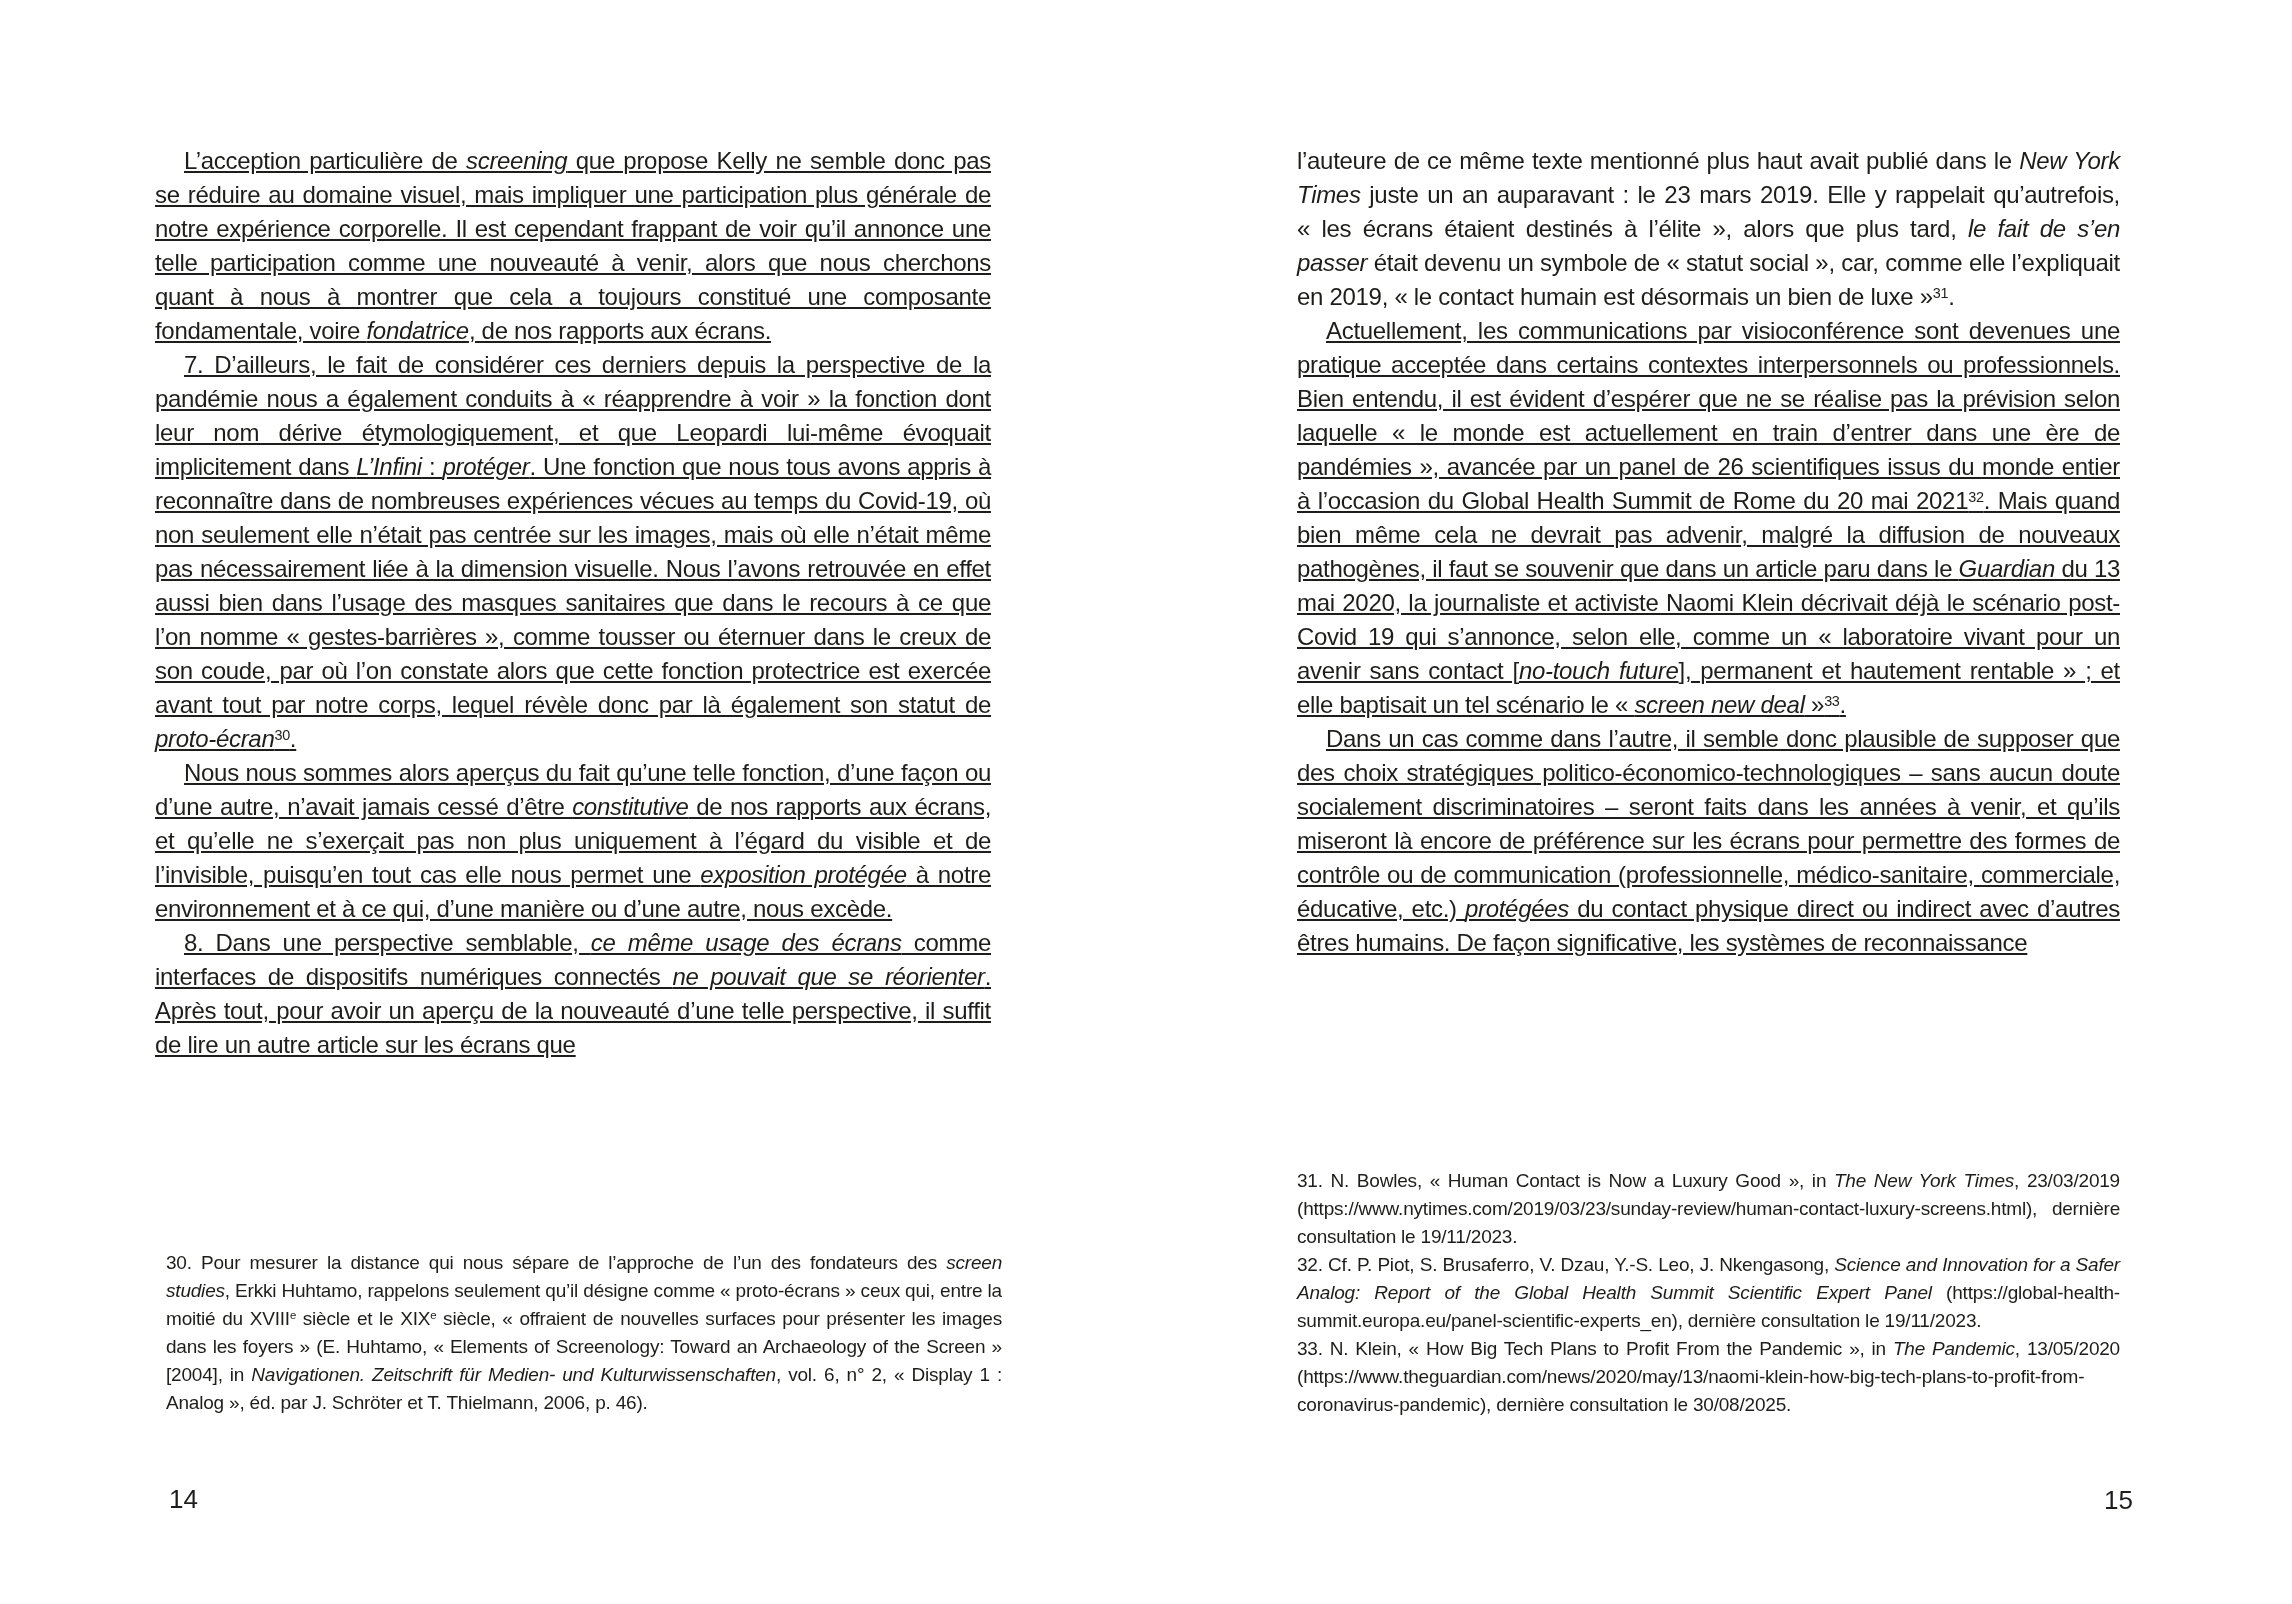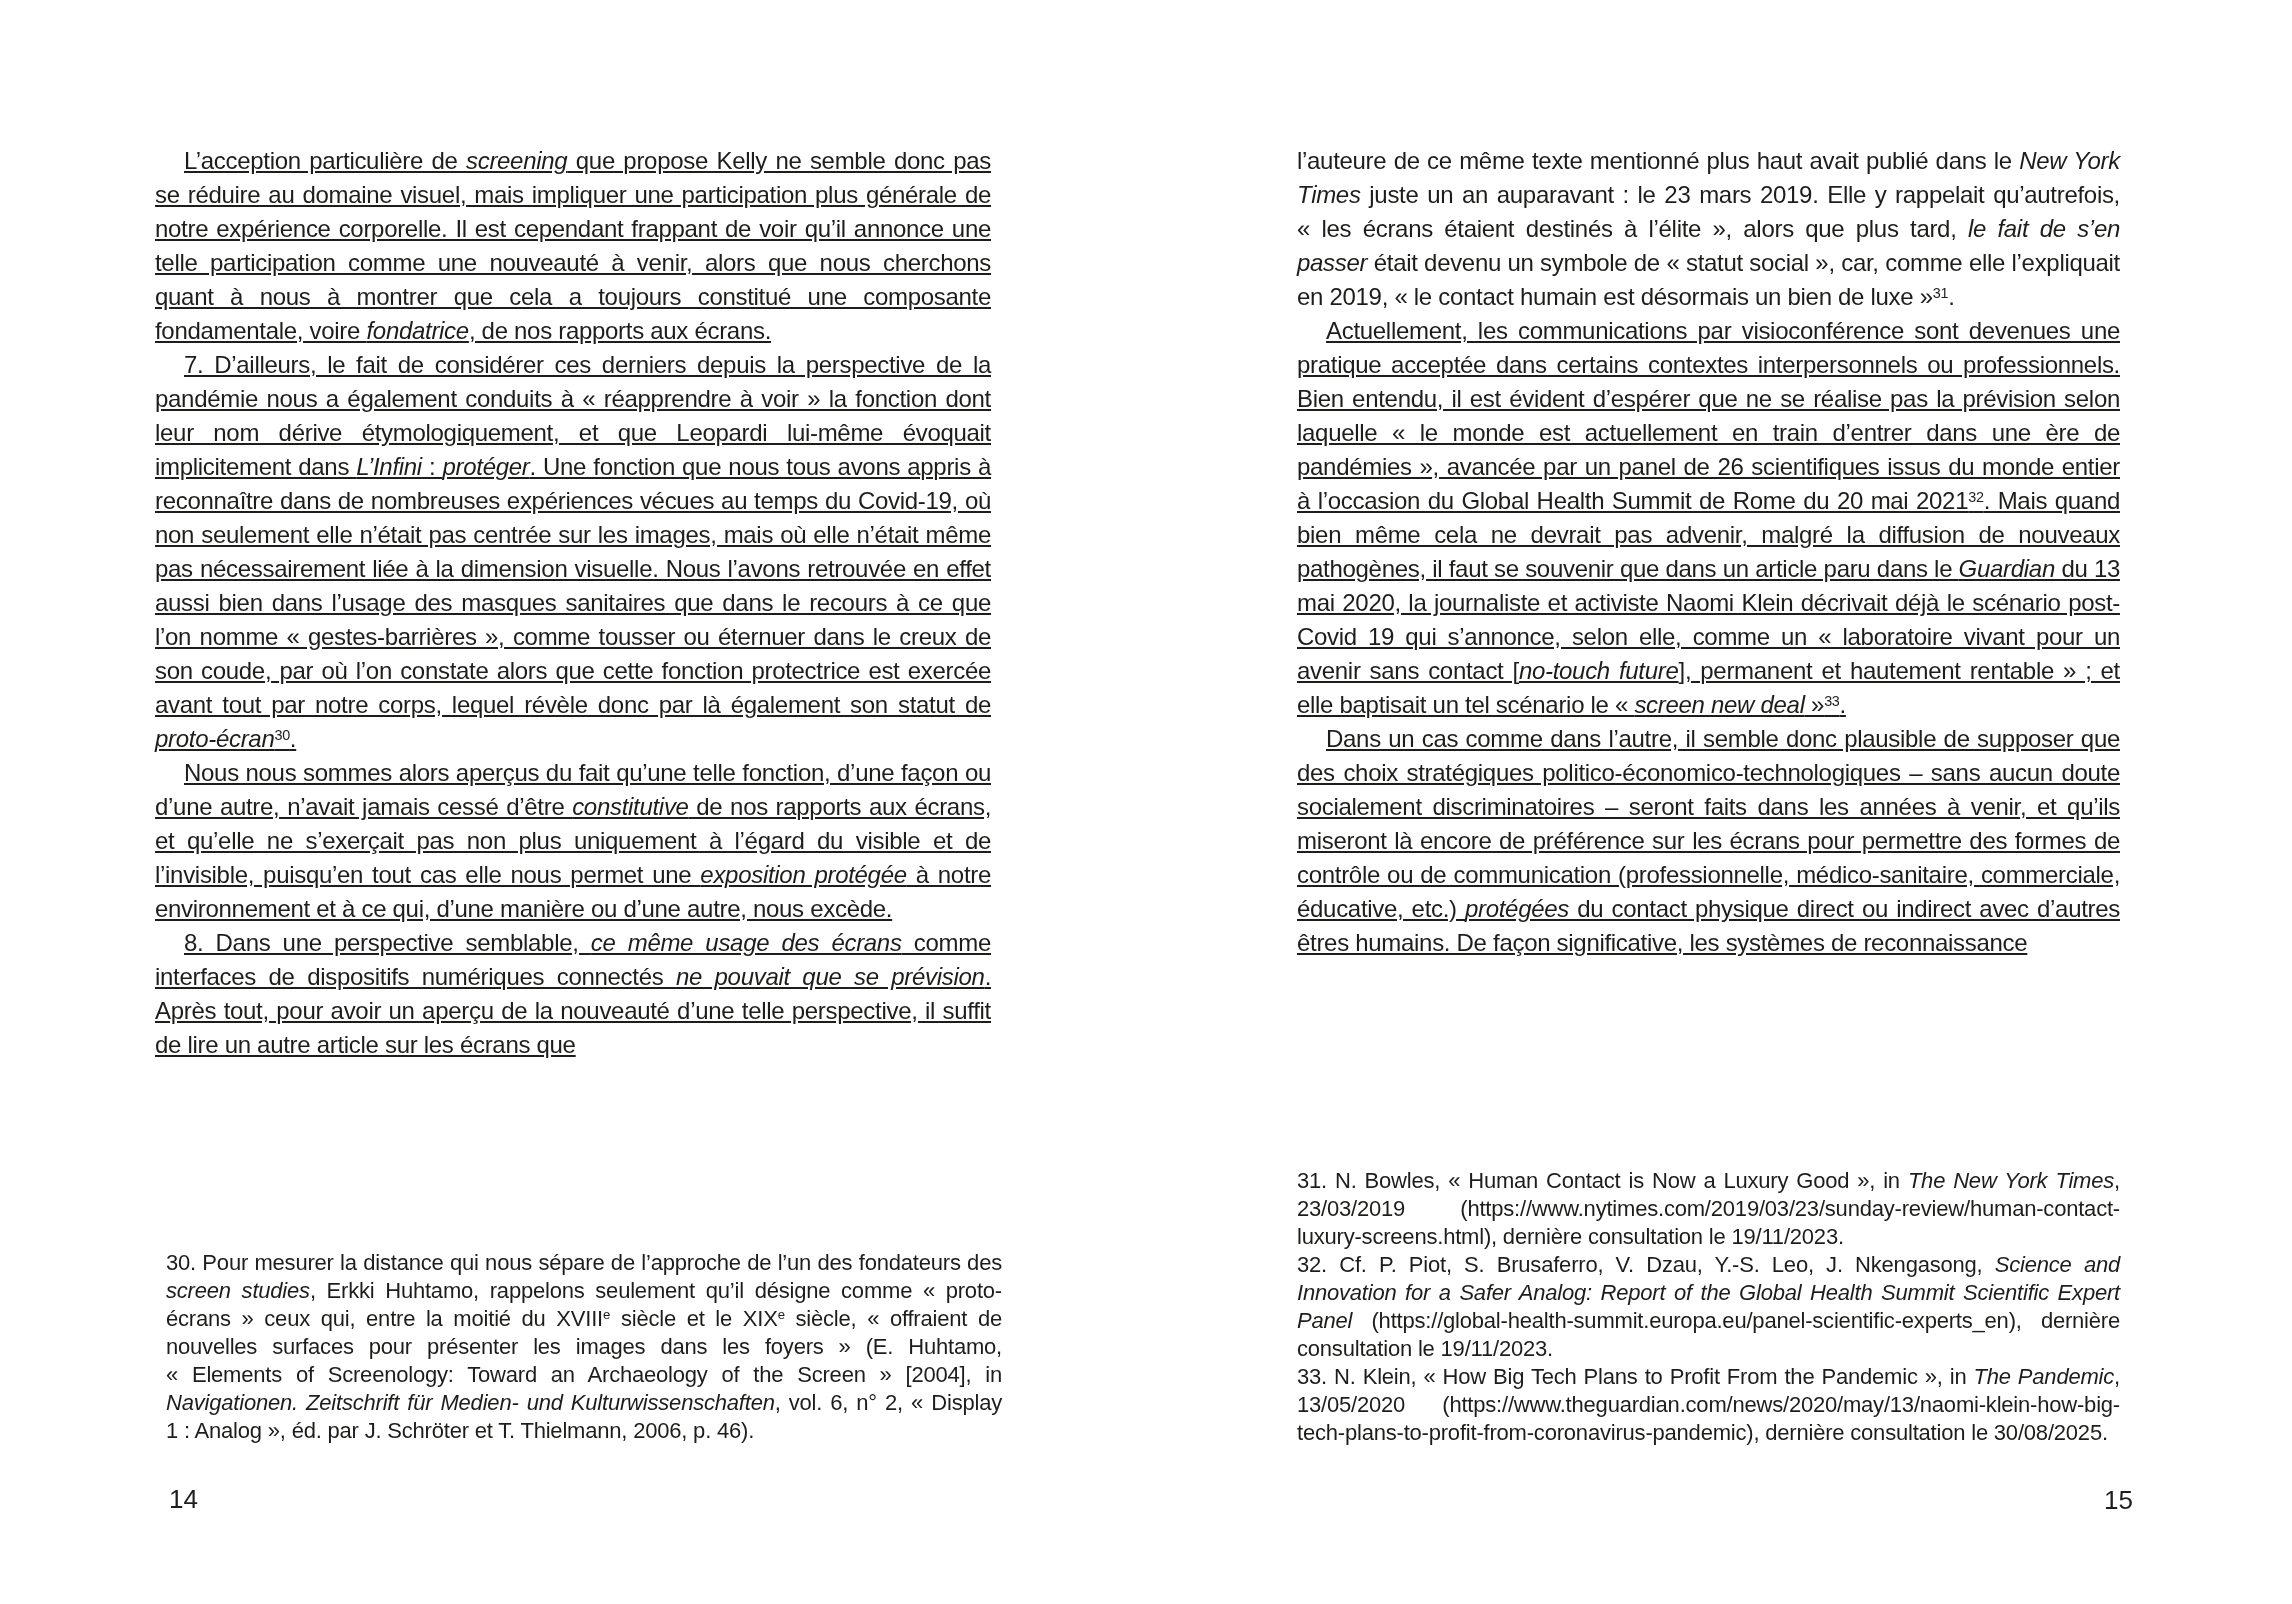--- a/index.html
+++ b/index.html
@@ -18,21 +18,21 @@
   .text-block {
     position: absolute;
     text-align: justify;
   }
   .body-text {
     font-size: 24px;
     line-height: 34px;
     letter-spacing: -0.3px;
   }
   .footnote-text {
-    font-size: 22px;
+    font-size: 19px;
     line-height: 28px;
     letter-spacing: -0.2px;
   }
   .text-block p {
     margin: 0;
     hyphens: auto;
     overflow-wrap: anywhere;
   }
   .text-block p.indent {
     text-indent: 29px;
@@ -59,21 +59,21 @@
   }
   i { font-style: italic; }
 </style>
 </head>
 <body>
 
 <div id="left-body" class="text-block body-text">
     <p class="indent"><span>L’acception particulière de </span><i>screening</i><span> que propose Kelly ne semble donc pas se réduire au domaine visuel, mais impliquer une participation plus générale de notre expérience corporelle. Il est cependant frappant de voir qu’il annonce une telle participation comme une nouveauté à venir, alors que nous cherchons quant à nous à montrer que cela a toujours constitué une composante fondamentale, voire </span><i>fondatrice</i><span>, de nos rapports aux écrans.</span></p>
     <p class="indent"><span>7. D’ailleurs, le fait de considérer ces derniers depuis la perspective de la pandémie nous a également conduits à «&nbsp;réapprendre à voir&nbsp;» la fonction dont leur nom dérive étymologiquement, et que Leopardi lui-même évoquait implicitement dans </span><i>L’Infini</i><span>&nbsp;: </span><i>protéger</i><span>. Une fonction que nous tous avons appris à reconnaître dans de nombreuses expériences vécues au temps du Covid-19, où non seulement elle n’était pas centrée sur les images, mais où elle n’était même pas nécessairement liée à la dimension visuelle. Nous l’avons retrouvée en effet aussi bien dans l’usage des masques sanitaires que dans le recours à ce que l’on nomme «&nbsp;gestes-barrières&nbsp;», comme tousser ou éternuer dans le creux de son coude, par où l’on constate alors que cette fonction protectrice est exercée avant tout par notre corps, lequel révèle donc par là également son statut de </span><i>proto-écran</i><sup>30</sup><span>.</span></p>
     <p class="indent"><span>Nous nous sommes alors aperçus du fait qu’une telle fonction, d’une façon ou d’une autre, n’avait jamais cessé d’être </span><i>constitutive</i><span> de nos rapports aux écrans, et qu’elle ne s’exerçait pas non plus uniquement à l’égard du visible et de l’invisible, puisqu’en tout cas elle nous permet une </span><i>exposition protégée</i><span> à notre environnement et à ce qui, d’une manière ou d’une autre, nous excède.</span></p>
-    <p class="indent"><span>8. Dans une perspective semblable, </span><i>ce même usage des écrans</i><span> comme interfaces de dispositifs numériques connectés </span><i>ne pouvait que se prévision</i><span>. Après tout, pour avoir un aperçu de la nouveauté d’une telle perspective, il suffit de lire un autre article sur les écrans que</span></p>
+    <p class="indent"><span>8. Dans une perspective semblable, </span><i>ce même usage des écrans</i><span> comme interfaces de dispositifs numériques connectés </span><i>ne pouvait que se réorienter</i><span>. Après tout, pour avoir un aperçu de la nouveauté d’une telle perspective, il suffit de lire un autre article sur les écrans que</span></p>
   </div>
 
 <div id="left-footnotes" class="text-block footnote-text">
     <p><span>30. Pour mesurer la distance qui nous sépare de l’approche de l’un des fondateurs des </span><i>screen studies</i><span>, Erkki Huhtamo, rappelons seulement qu’il désigne comme «&nbsp;proto-écrans&nbsp;» ceux qui, entre la moitié du XVIII</span><sup>e</sup><span> siècle et le XIX</span><sup>e</sup><span> siècle, «&nbsp;offraient de nouvelles surfaces pour présenter les images dans les foyers&nbsp;» (E. Huhtamo, «&nbsp;Elements of Screenology: Toward an Archaeology of the Screen&nbsp;» [2004], in </span><i>Navigationen. Zeitschrift für Medien- und Kulturwissenschaften</i><span>, vol. 6, n° 2, «&nbsp;Display 1&nbsp;: Analog&nbsp;», éd. par J. Schröter et T. Thielmann, 2006, p. 46).</span></p>
   </div>
 
 <div id="left-page-num" class="page-num">14</div>
 
 <div id="right-body" class="text-block body-text">
     <p><span>l’auteure de ce même texte mentionné plus haut avait publié dans le </span><i>New York Times</i><span> juste un an auparavant&nbsp;: le 23 mars 2019. Elle y rappelait qu’autrefois, «&nbsp;les écrans étaient destinés à l’élite&nbsp;», alors que plus tard, </span><i>le fait de s’en passer</i><span> était devenu un symbole de «&nbsp;statut social&nbsp;», car, comme elle l’expliquait en 2019, «&nbsp;le contact humain est désormais un bien de luxe&nbsp;»</span><sup>31</sup><span>.</span></p>

